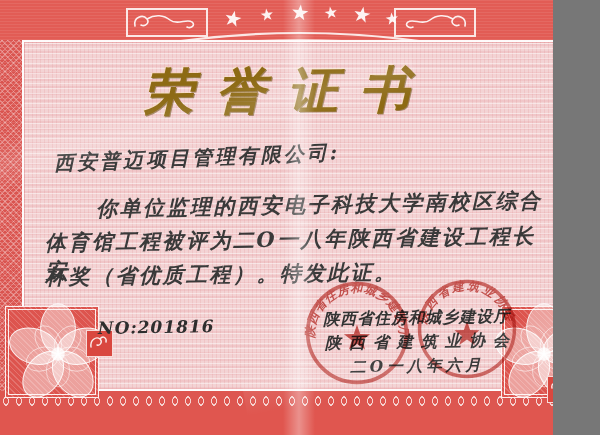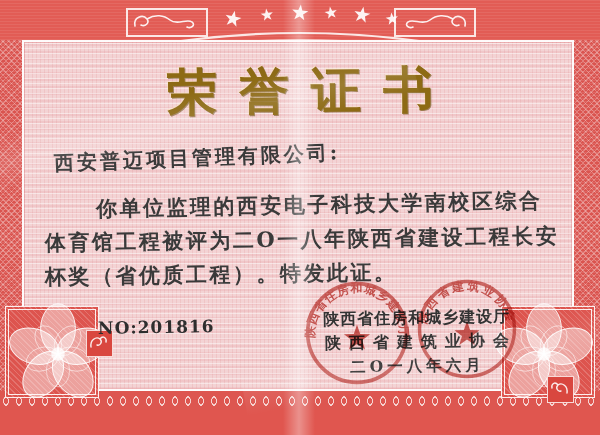--- a/index.html
+++ b/index.html
@@ -1,23 +1,24 @@
 <!DOCTYPE html>
 <html><head>
 <meta charset="utf-8">
 <style>
   html,body{margin:0;padding:0;background:#777;}
   .cert{
-    position:relative;width:600px;height:435px;overflow:hidden;
+    position:relative;width:553px;height:435px;overflow:hidden;
     font-family:"DejaVu Serif","Liberation Serif",serif;
     background-color:#da544f;
     background-image:
       repeating-linear-gradient(45deg, rgba(255,255,255,.26) 0 1px, transparent 1px 4px),
       repeating-linear-gradient(-45deg, rgba(255,255,255,.26) 0 1px, transparent 1px 4px),
       repeating-linear-gradient(0deg, rgba(255,255,255,.10) 0 1px, transparent 1px 3px);
+    font-style: italic;
   }
   
   .top-band{
     position:absolute;left:0;top:0;width:600px;height:40px;
     background:#e25c55;
     background-image:repeating-linear-gradient(0deg, rgba(255,255,255,.08) 0 1px, transparent 1px 3px);
     overflow:hidden;z-index:2;
   }
   .band-svg{position:absolute;left:0;top:0;}
   .orn-box{

